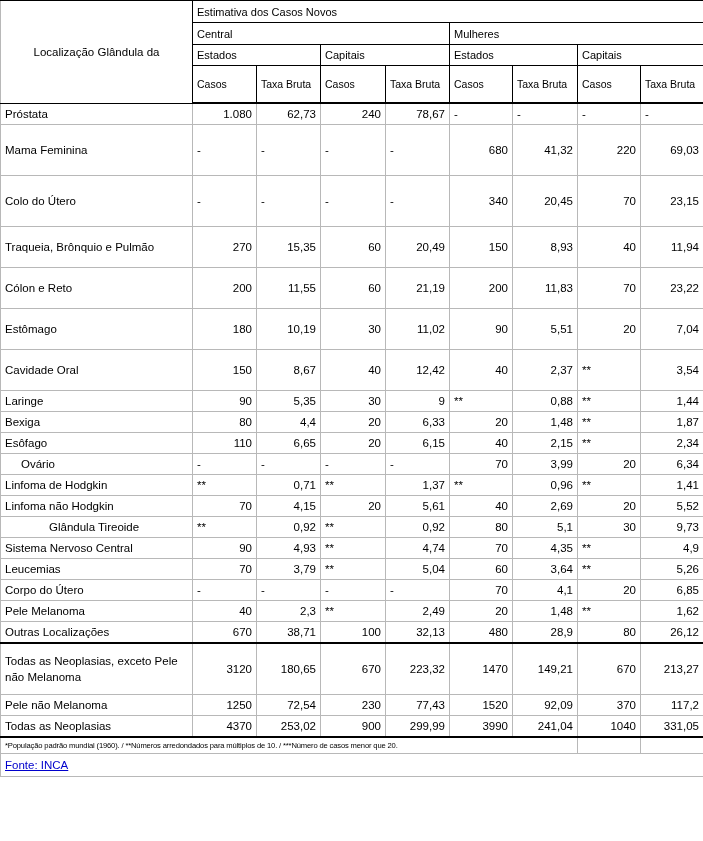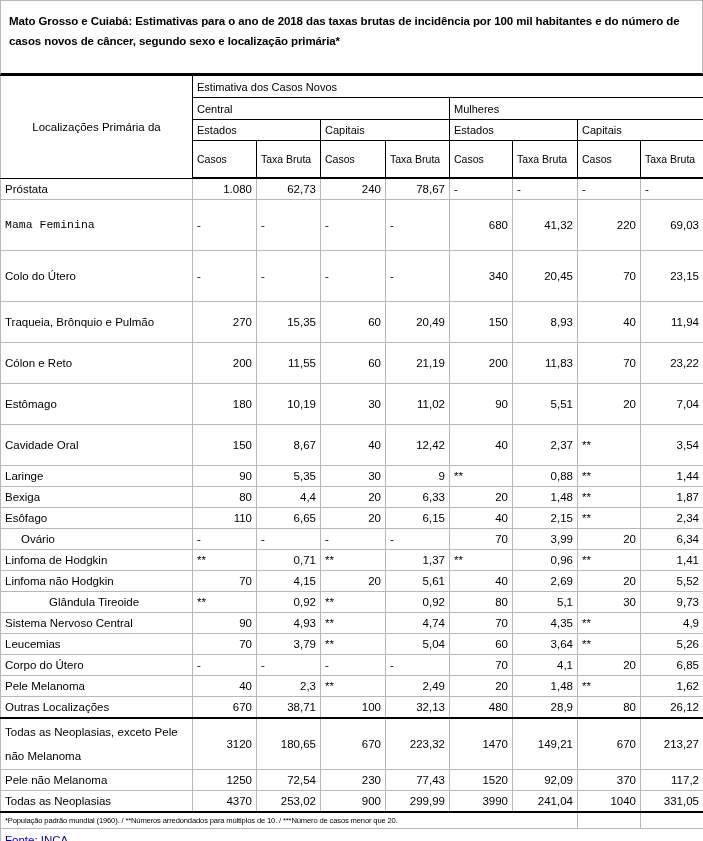--- a/index.html
+++ b/index.html
@@ -120,39 +120,36 @@
     color: #0000cc;
     text-decoration: underline;
     font-size: 11.5px;
   }
 </style>
 </head>
 <body>
 
 <div id="sheet">
 
-  <div class="title-block">
-    <span class="title-text">Mato Grosso e Cuiabá: Estimativas para o ano de 2018 das taxas brutas de incidência por 100 mil habitantes e do número de casos novos de câncer, segundo sexo e localização primária*</span>
-  </div>
 
   <table class="maintable">
     <colgroup>
       <col style="width:192px">
       <col style="width:64px">
       <col style="width:64px">
       <col style="width:65px">
       <col style="width:64px">
       <col style="width:63px">
       <col style="width:65px">
       <col style="width:63px">
       <col style="width:63px">
     </colgroup>
     <thead>
       <tr>
-        <td class="hdr-loc" rowspan="4">Localizações Primária da</td>
+        <td class="hdr-loc" rowspan="4">Localização Glândula da</td>
         <td class="hdr" colspan="8" style="height:21px">Estimativa dos Casos Novos</td>
       </tr>
       <tr>
         <td class="hdr" colspan="4" style="height:21px">Central</td>
         <td class="hdr" colspan="4">Mulheres</td>
       </tr>
       <tr>
         <td class="hdr" colspan="2" style="height:20px">Estados</td>
         <td class="hdr" colspan="2">Capitais</td>
         <td class="hdr" colspan="2">Estados</td>
@@ -175,21 +172,21 @@
           <td class="num">1.080</td>
           <td class="num">62,73</td>
           <td class="num">240</td>
           <td class="num">78,67</td>
           <td class="mark">-</td>
           <td class="mark">-</td>
           <td class="mark">-</td>
           <td class="mark">-</td>
         </tr>
         <tr>
-          <td class="loc" style="height: 50px; font-family: Liberation Mono, monospace;">Mama Feminina</td>
+          <td class="loc" style="height: 50px;">Mama Feminina</td>
           <td class="mark">-</td>
           <td class="mark">-</td>
           <td class="mark">-</td>
           <td class="mark">-</td>
           <td class="num">680</td>
           <td class="num">41,32</td>
           <td class="num">220</td>
           <td class="num">69,03</td>
         </tr>
         <tr>
@@ -375,21 +372,21 @@
           <td class="num">100</td>
           <td class="num">32,13</td>
           <td class="num">480</td>
           <td class="num">28,9</td>
           <td class="num">80</td>
           <td class="num">26,12</td>
         </tr>
       </tbody>
     <tfoot id="foot-rows">
         <tr>
-          <td class="loc bold thick-top" style="height: 50px; white-space: normal; line-height: 24px;">Todas as Neoplasias, exceto Pele não Melanoma</td>
+          <td class="loc bold thick-top" style="height: 50px; white-space: normal; line-height: 16px;">Todas as Neoplasias, exceto Pele não Melanoma</td>
           <td class="num bold thick-top">3120</td>
           <td class="num bold thick-top">180,65</td>
           <td class="num bold thick-top">670</td>
           <td class="num bold thick-top">223,32</td>
           <td class="num bold thick-top">1470</td>
           <td class="num bold thick-top">149,21</td>
           <td class="num bold thick-top">670</td>
           <td class="num bold thick-top">213,27</td>
         </tr>
         <tr>

